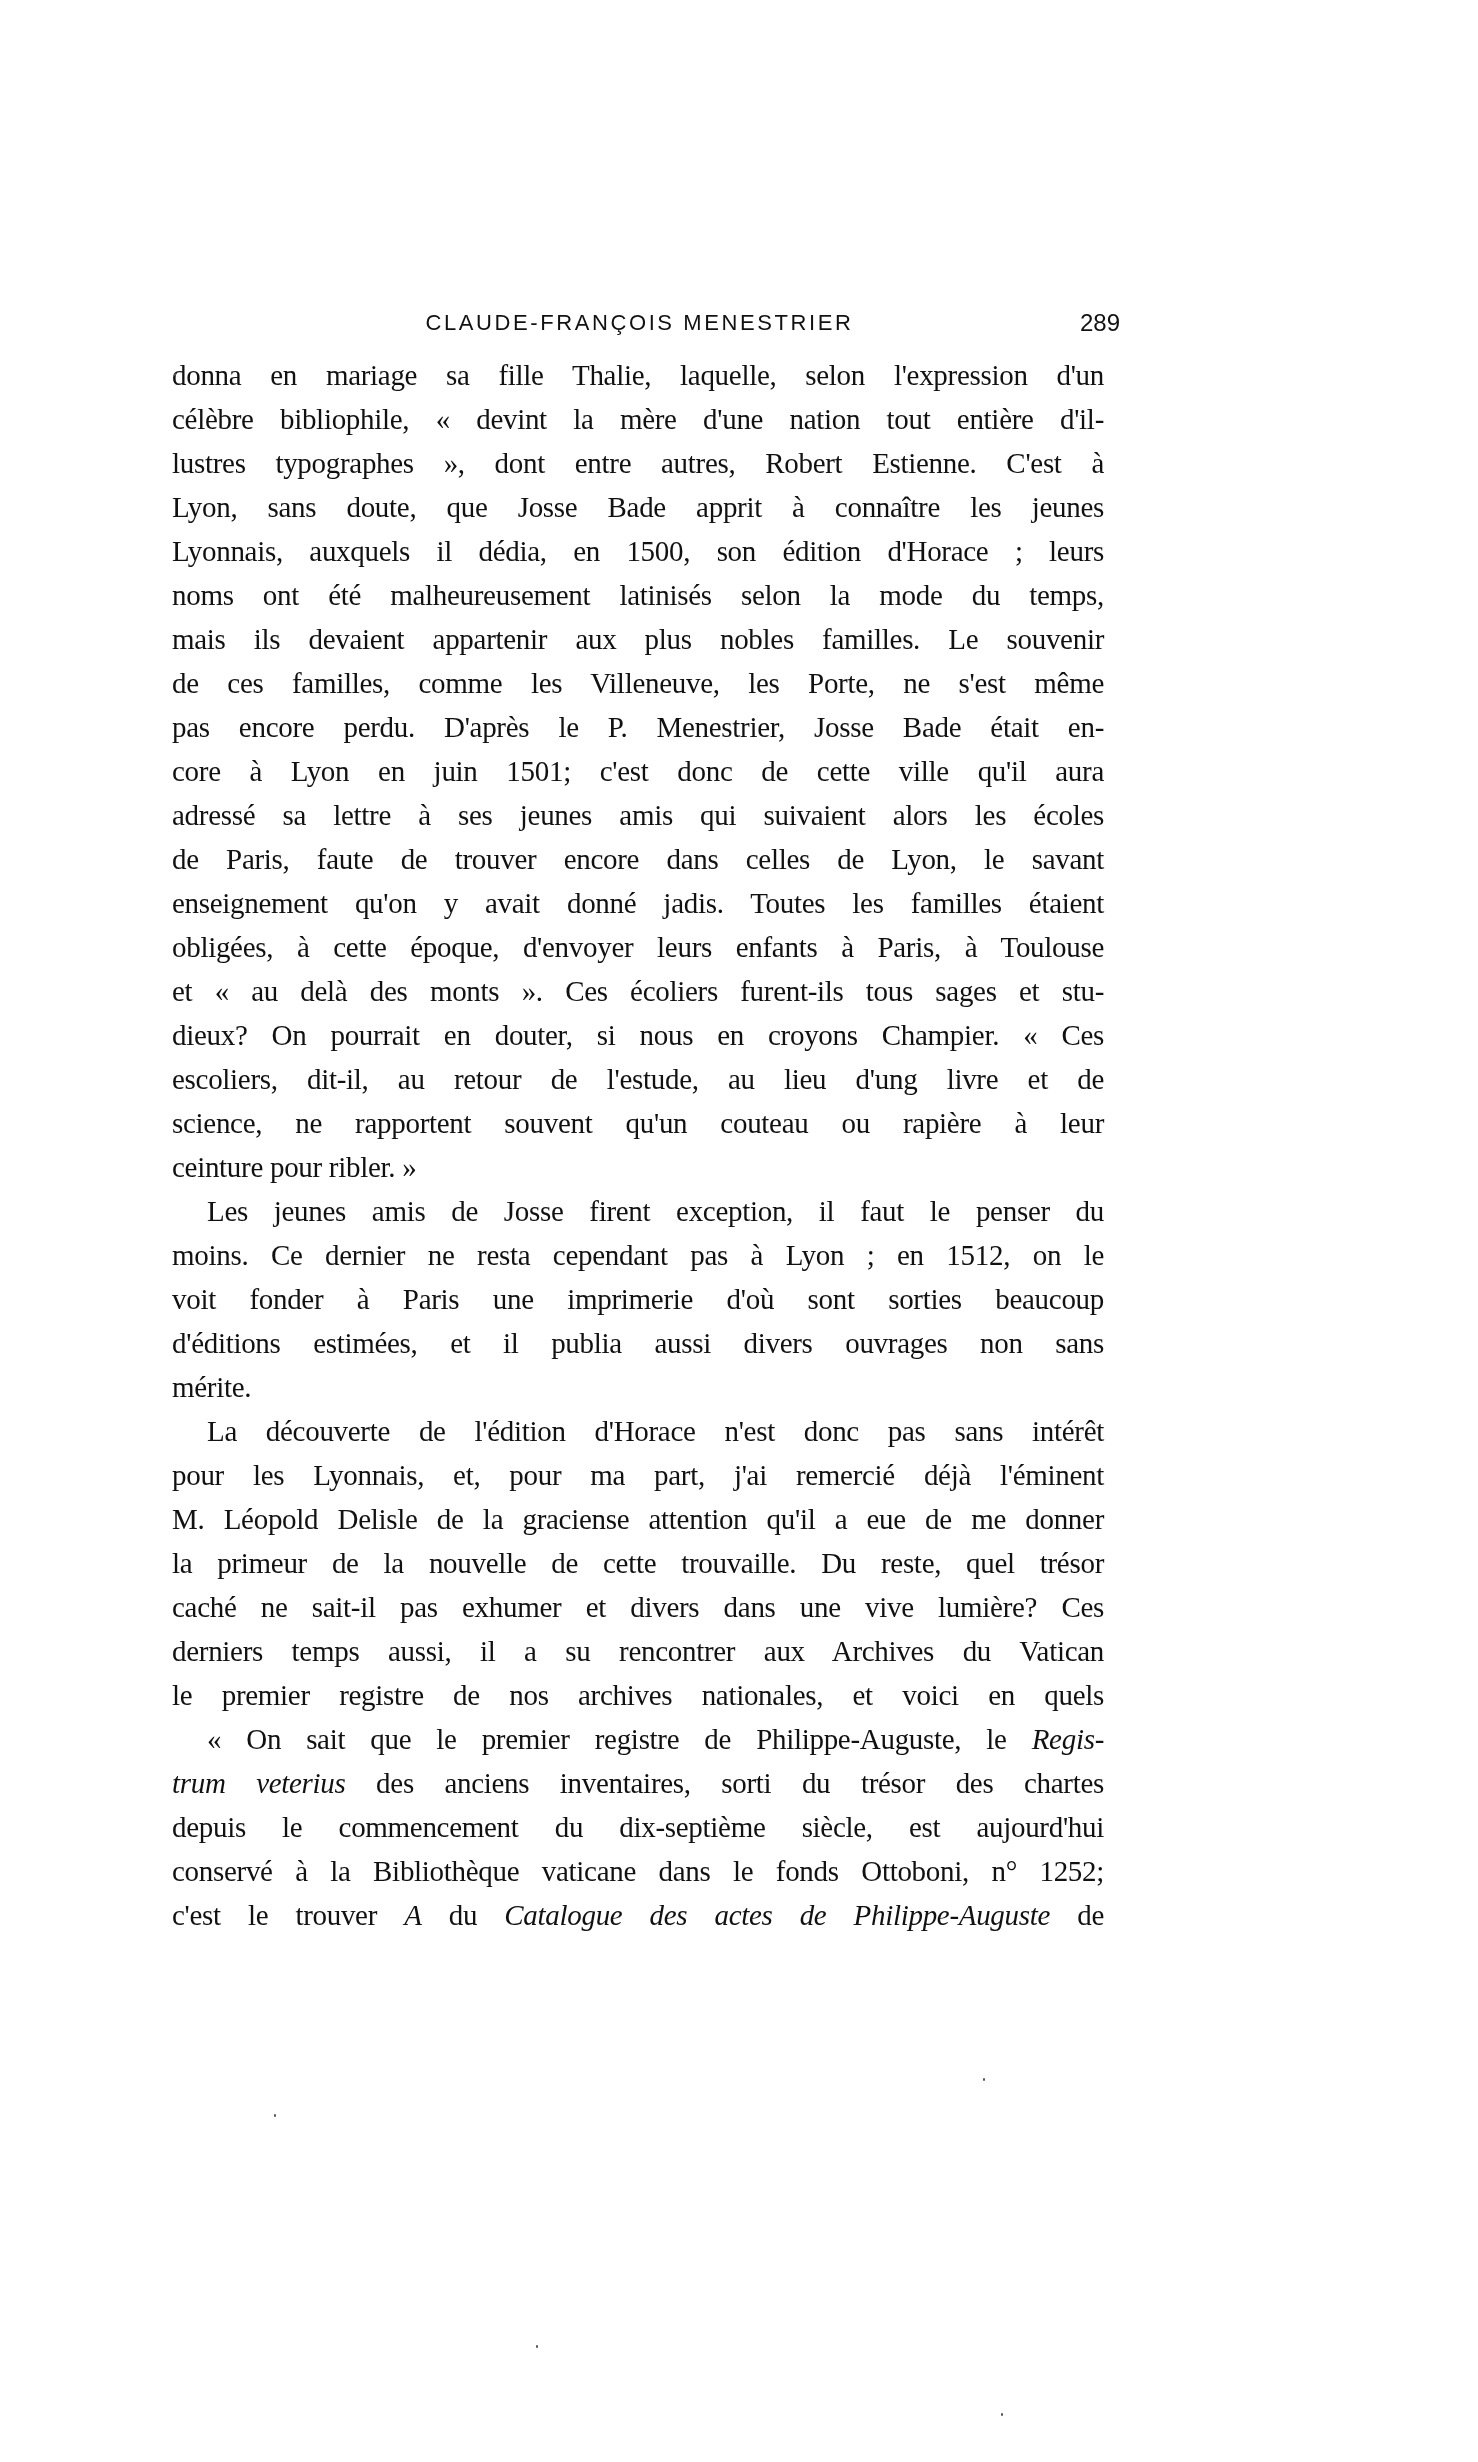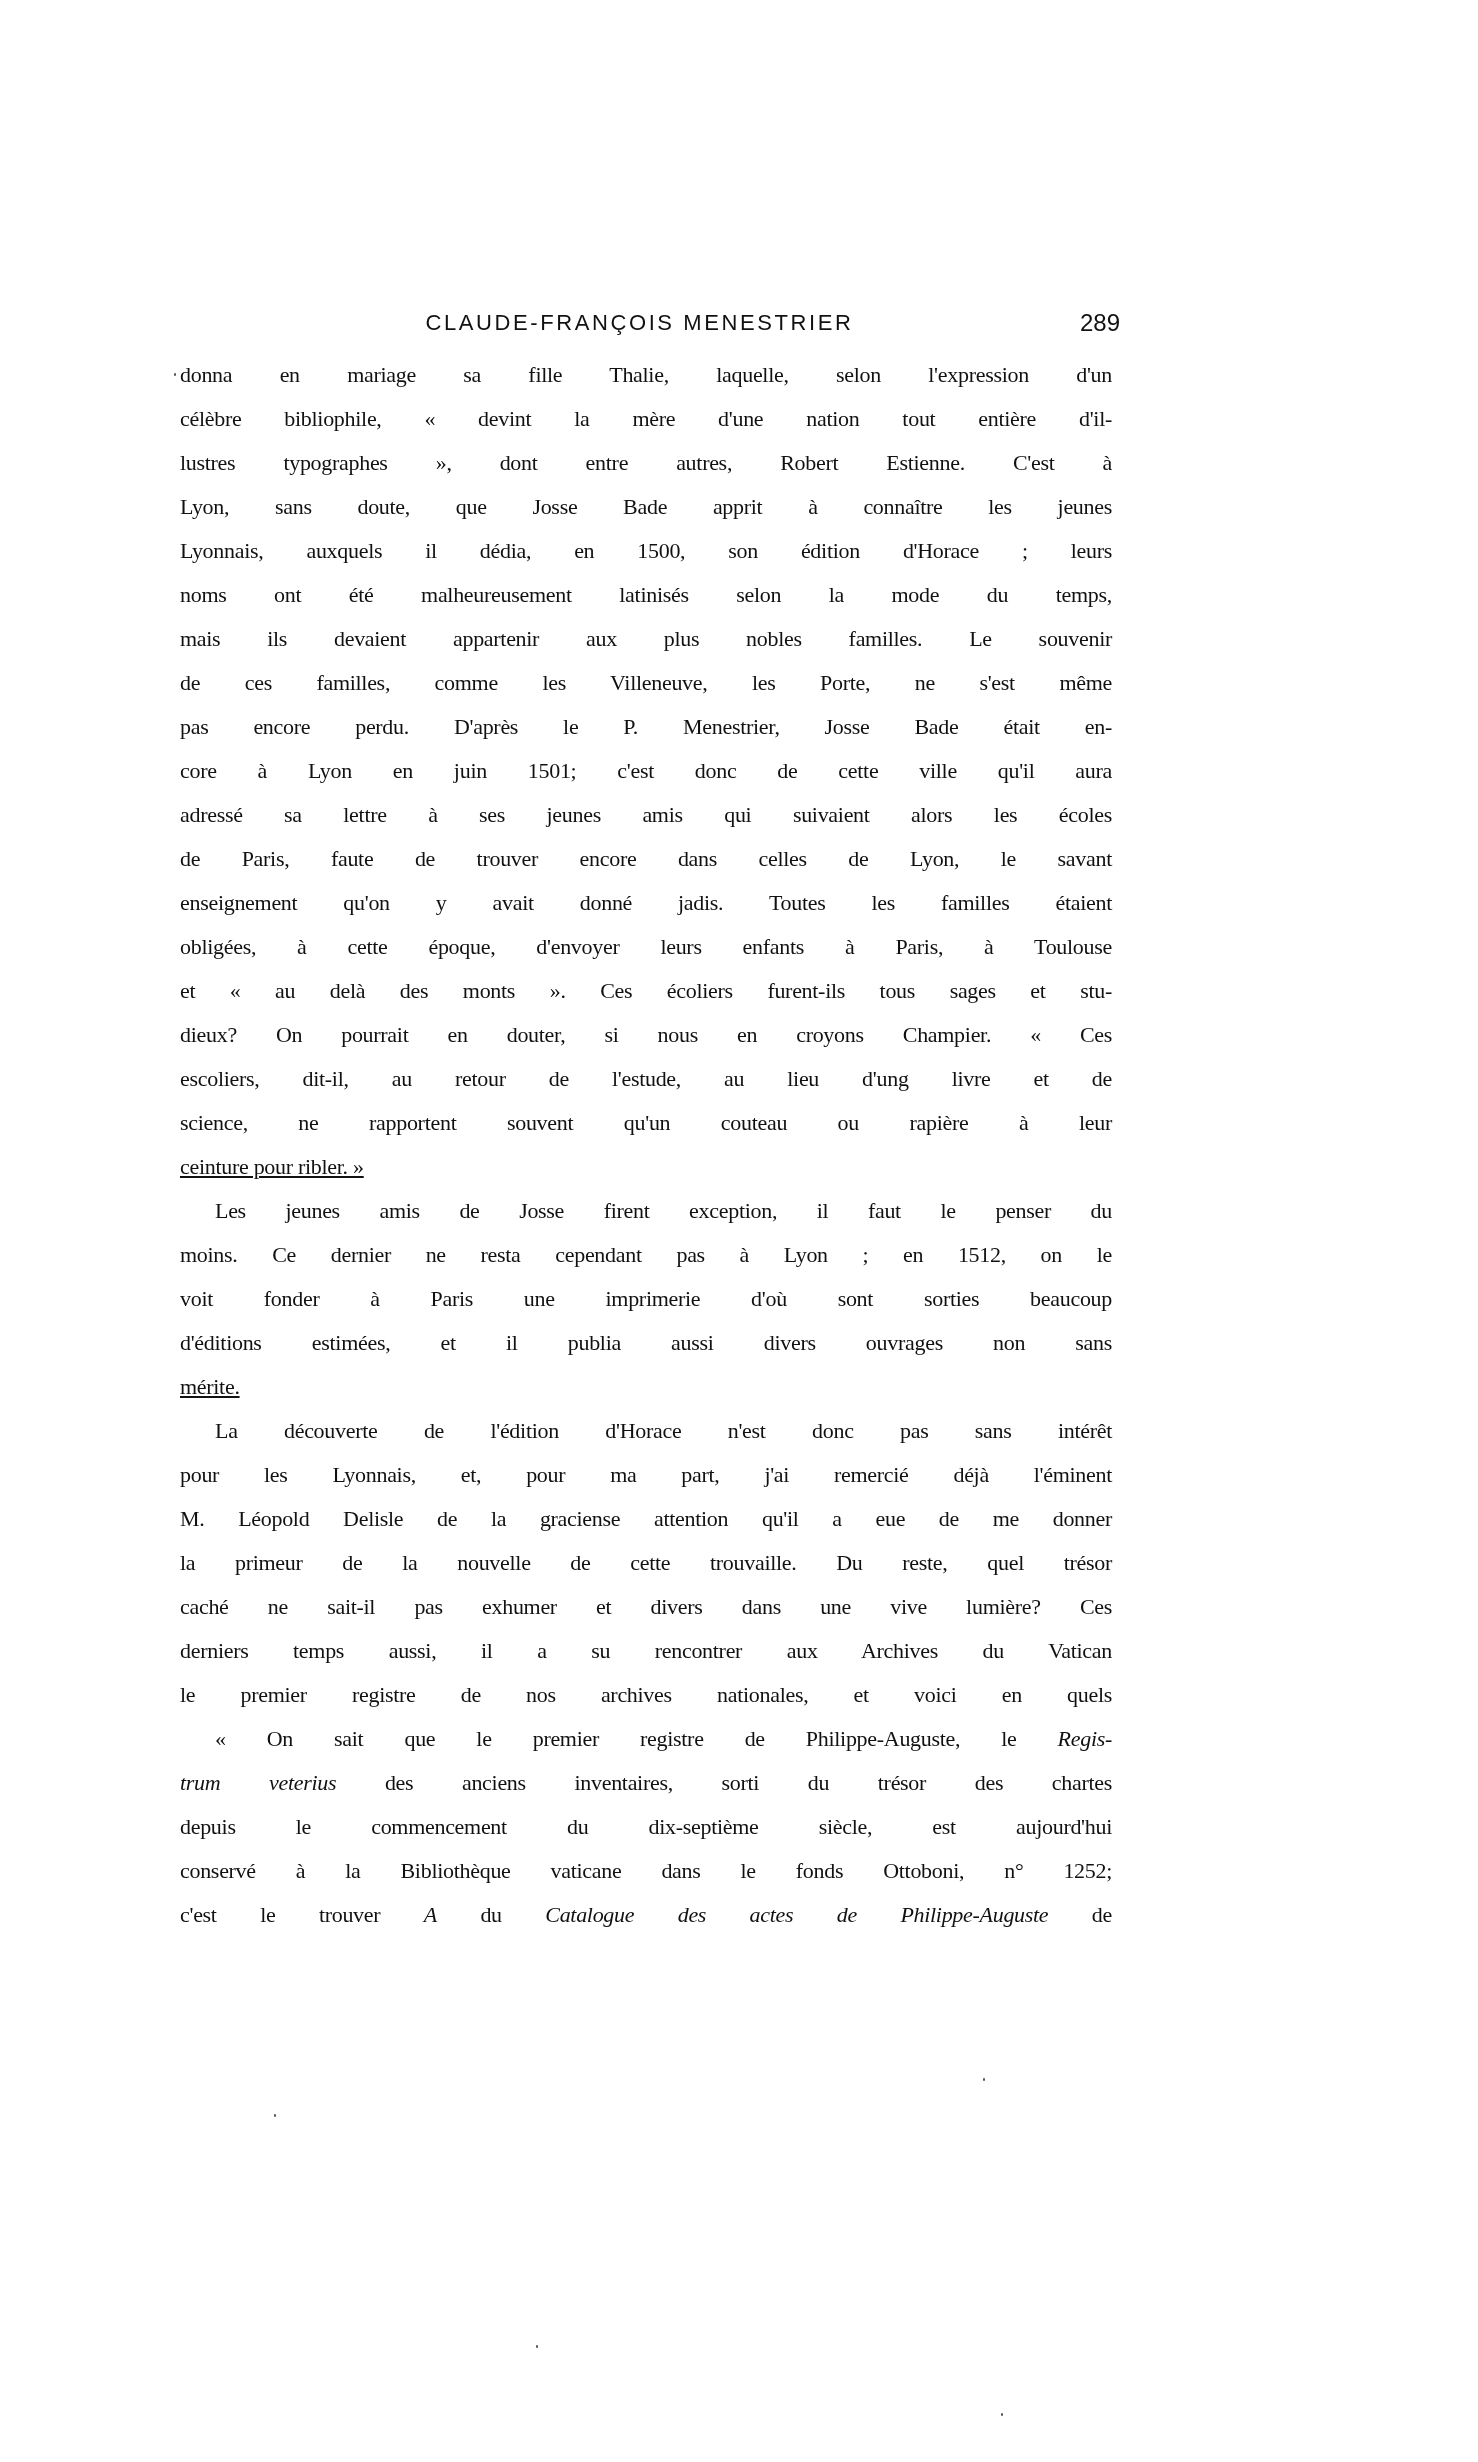--- a/index.html
+++ b/index.html
@@ -10,29 +10,29 @@
     font-family: Liberation Sans, sans-serif;
   }
   .running-title {
     position: absolute; left: 189px; top: 0; width: 525px; text-align: center;
     font-size: 22px; letter-spacing: 2.6px; line-height: 30px; white-space: nowrap;
   }
   .page-number {
     position: absolute; right: 0; top: 0; font-size: 24px; line-height: 30px;
   }
   .body-text {
-    position: absolute; left: 180px; top: 353px; width: 932px;
+    position: absolute; left: 172px; top: 353px; width: 932px;
     font-family: "Liberation Serif", "DejaVu Serif", serif;
-    font-size: 22px; line-height: 44px; letter-spacing: -0.3px;
+    font-size: 29px; line-height: 44px; letter-spacing: -0.3px;
   }
   .line {
     display: block; height: 44px; white-space: nowrap;
     text-align: justify; text-align-last: justify;
   }
-  .line.last { text-align: left; text-align-last: left; text-decoration: underline; }
+  .line.last { text-align: left; text-align-last: left; }
   .line.indent { padding-left: 35px; }
   em { font-style: italic; }
   .speck { position: absolute; width: 2.3px; height: 3px; background: #555; border-radius: 50%; }
 </style>
 </head>
 <body>
 
 <div class="page">
 
   <div class="running-head">

